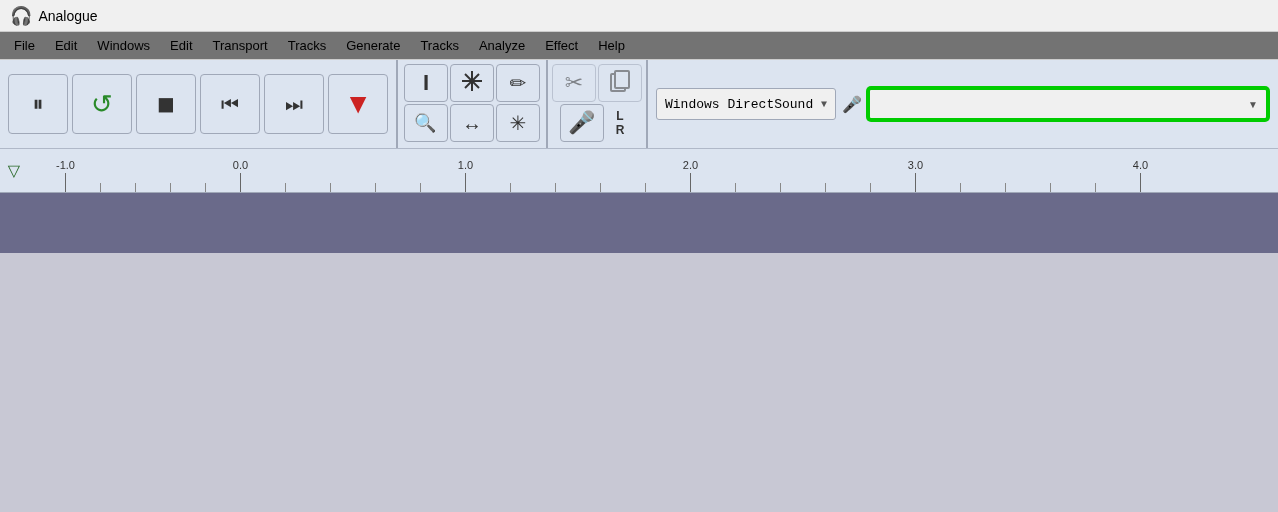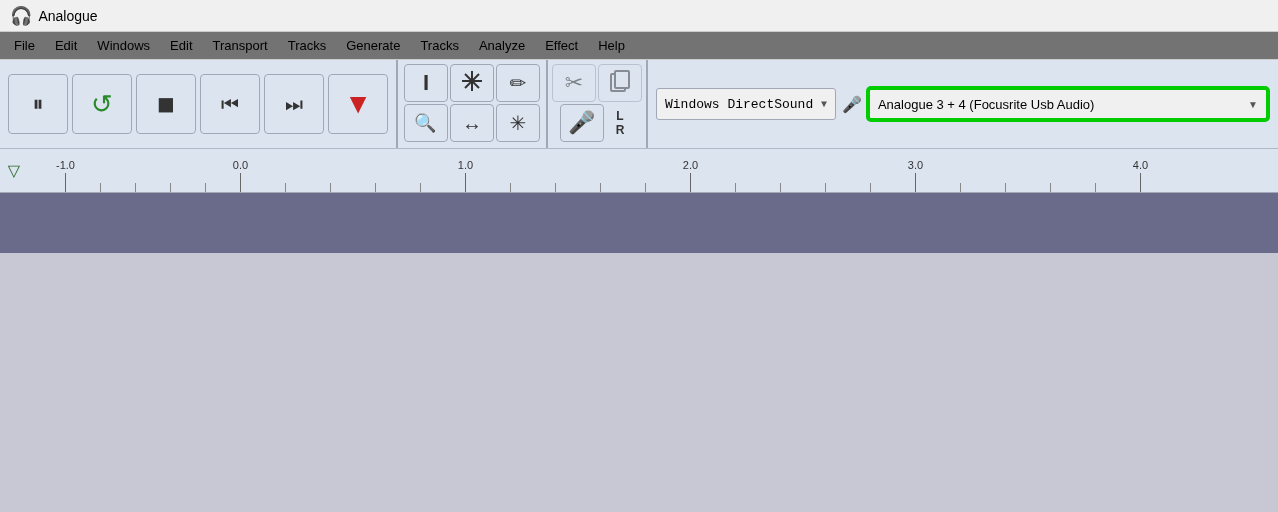--- a/index.html
+++ b/index.html
@@ -326,21 +326,20 @@
   <div class="device-toolbar">
 
     <div class="device-select">
       <span>Windows DirectSound</span>
       <span class="chevron">▼</span>
     </div>
 
     <span class="mic-icon-small">🎤</span>
 
     <div class="input-device-select">
-      <span>Analogue 3 + 4 (Focusrite Usb Audio)</span>
       <span class="chevron">▼</span>
     </div>
 
     <span class="stereo-label">(Stereo</span>
   </div>
 </div>
 
 <div class="timeline-area">
   <div class="timeline-inner">
     <div class="triangle-btn">▽</div>

